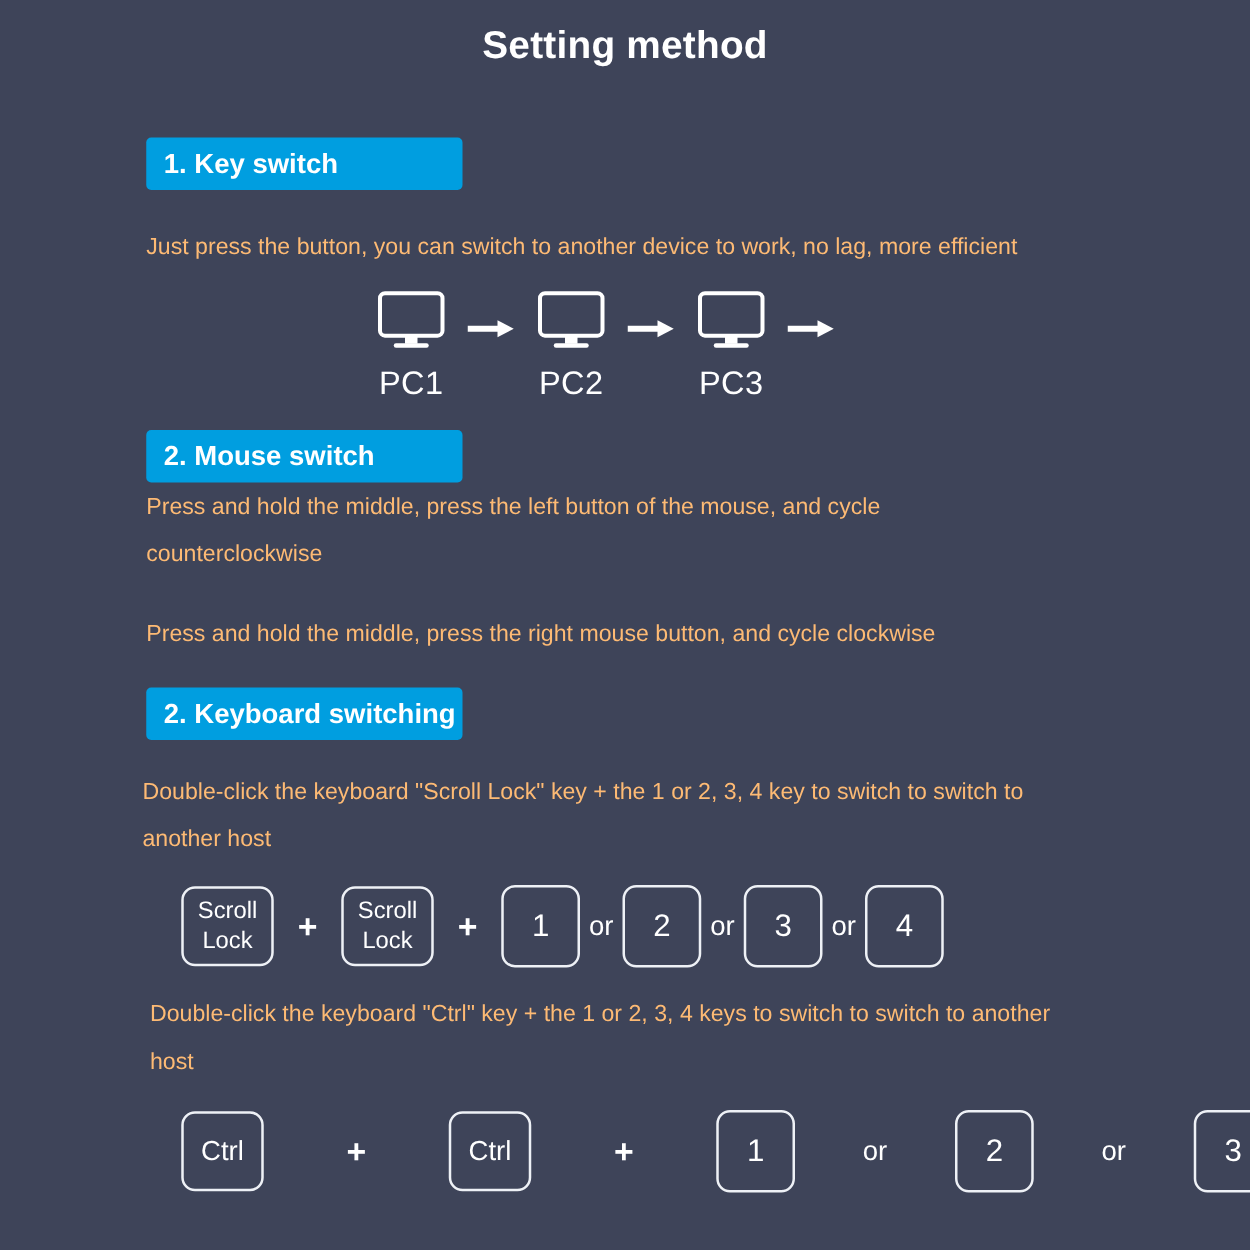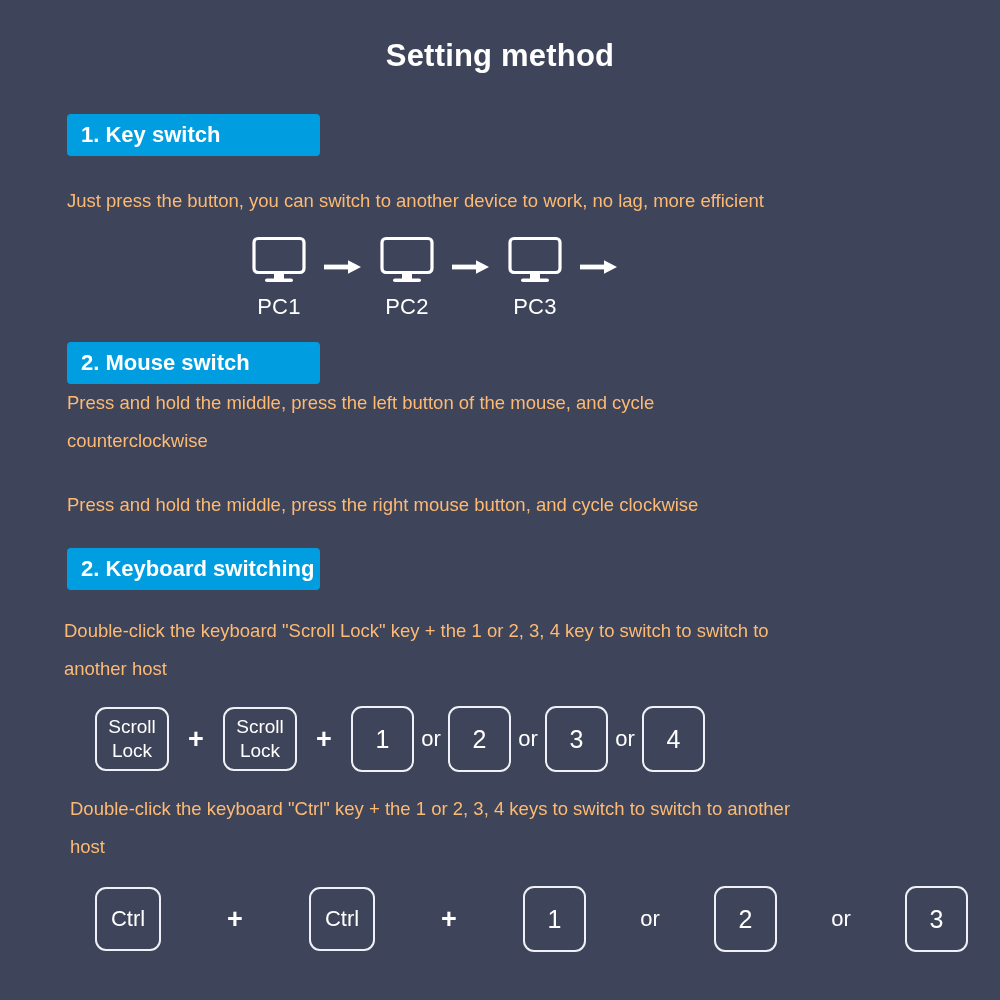--- a/index.html
+++ b/index.html
@@ -23,28 +23,28 @@
     height: 1000px;
   }
 
   
   .page-title {
     text-align: center;
     font-size: 31px;
     font-weight: bold;
     letter-spacing: 0.2px;
     color: #ffffff;
-    padding-top: 38px;
+    padding-top: 18px;
   }
 
   
   .content {
-    padding-left: 67px;
+    padding-left: 117px;
     padding-right: 30px;
-    margin-top: 40px;
+    margin-top: 56px;
   }
 
   
   .badge {
     display: inline-block;
     background: #009ee0;
     color: #ffffff;
     font-size: 22px;
     font-weight: bold;
     border-radius: 4px;
@@ -77,21 +77,21 @@
     display: flex;
     flex-direction: column;
     align-items: center;
     width: 74px;
   }
   .monitor {
     display: block;
   }
   .pc-label {
     margin-top: 4px;
-    font-size: 22px;
+    font-size: 26px;
     color: #ffffff;
     letter-spacing: 0.3px;
   }
   .arrow-wrap {
     display: flex;
     align-items: center;
     justify-content: center;
     width: 54px;
     height: 62px;
   }

